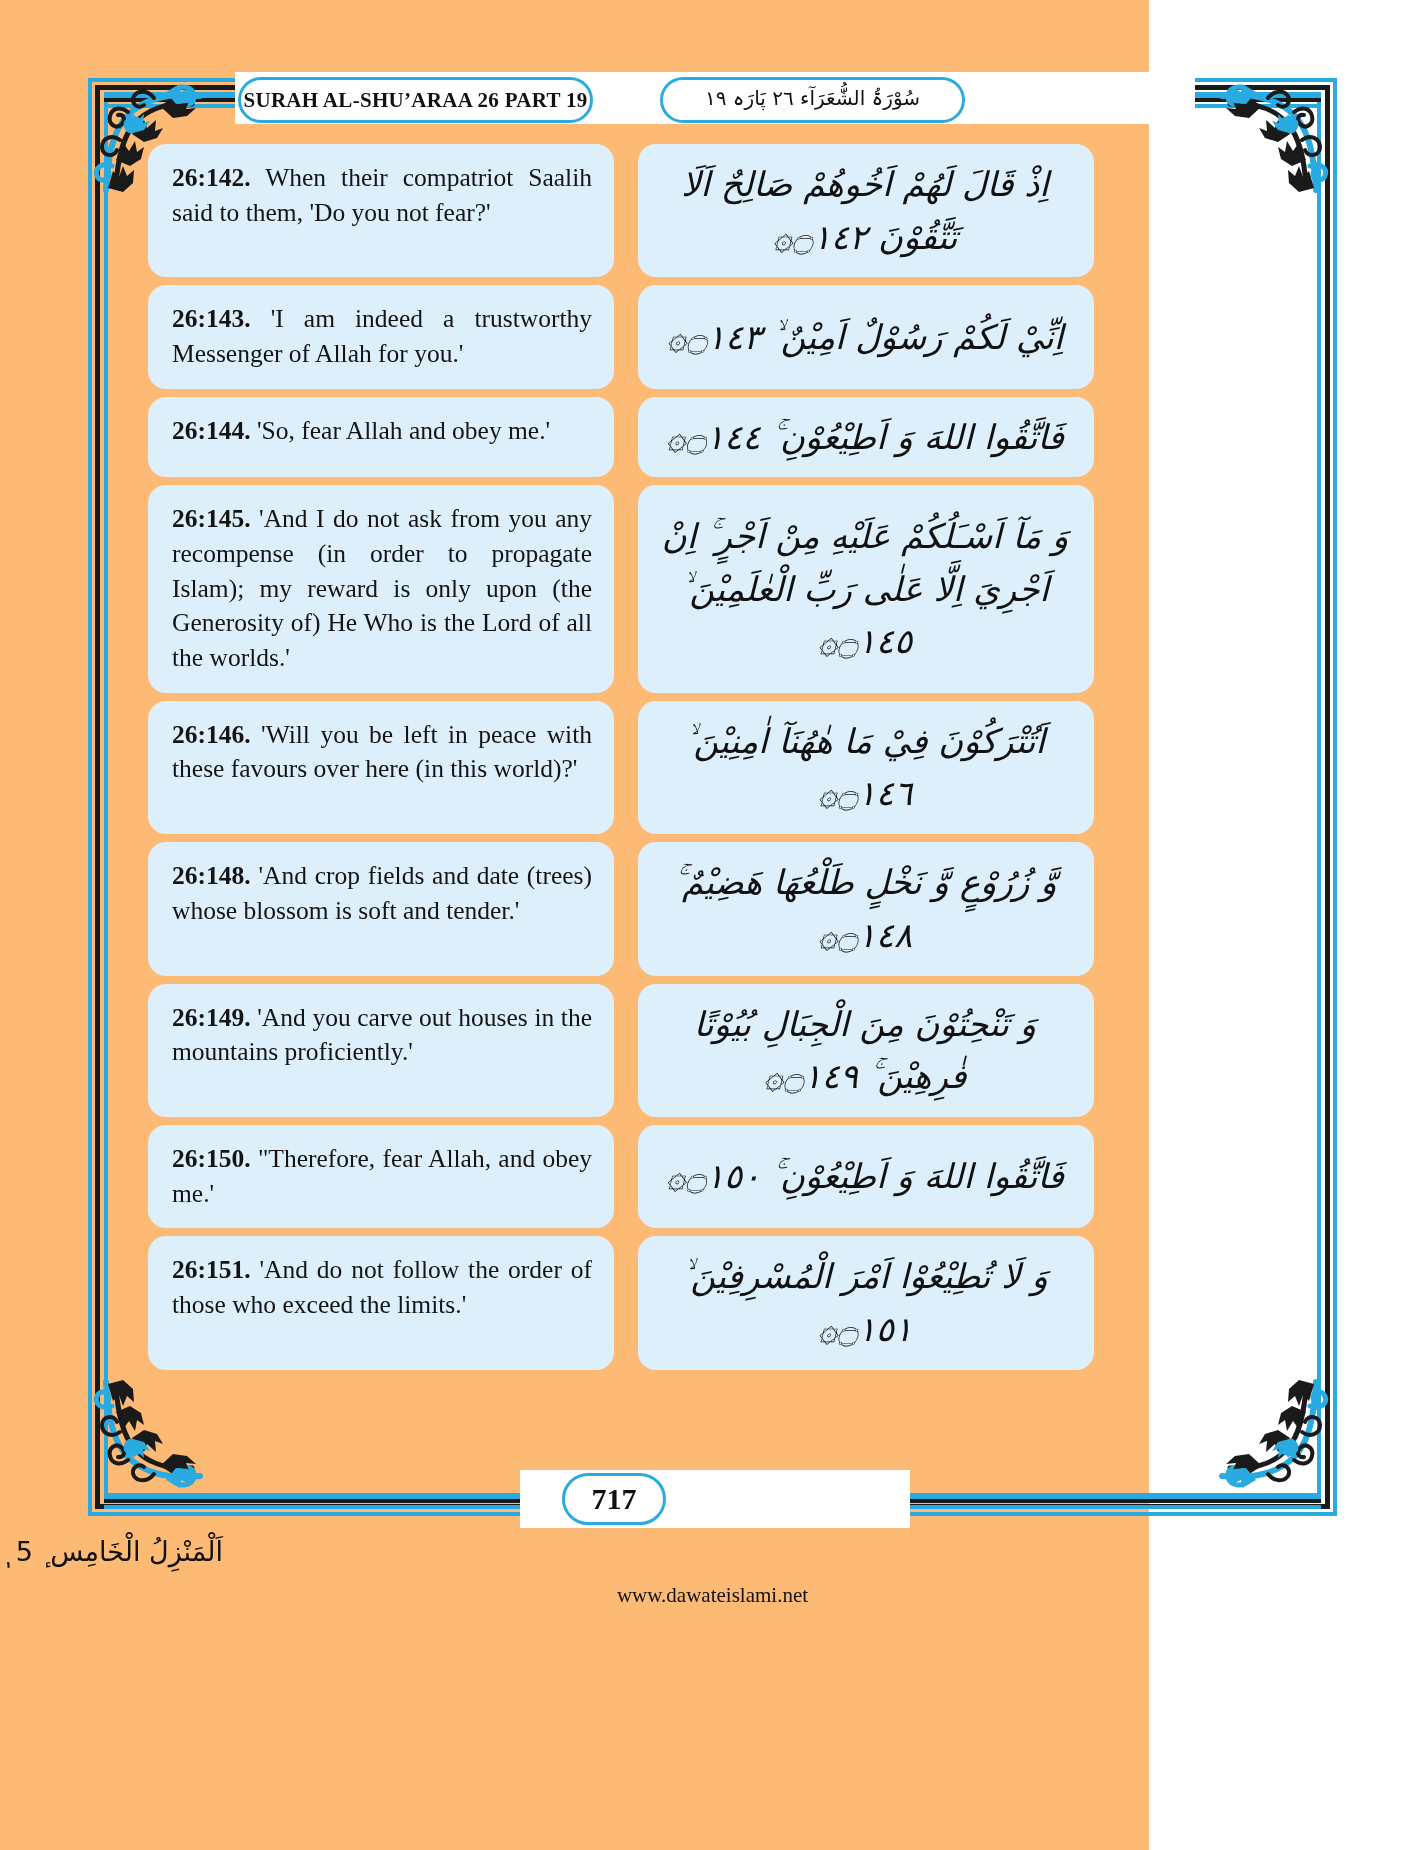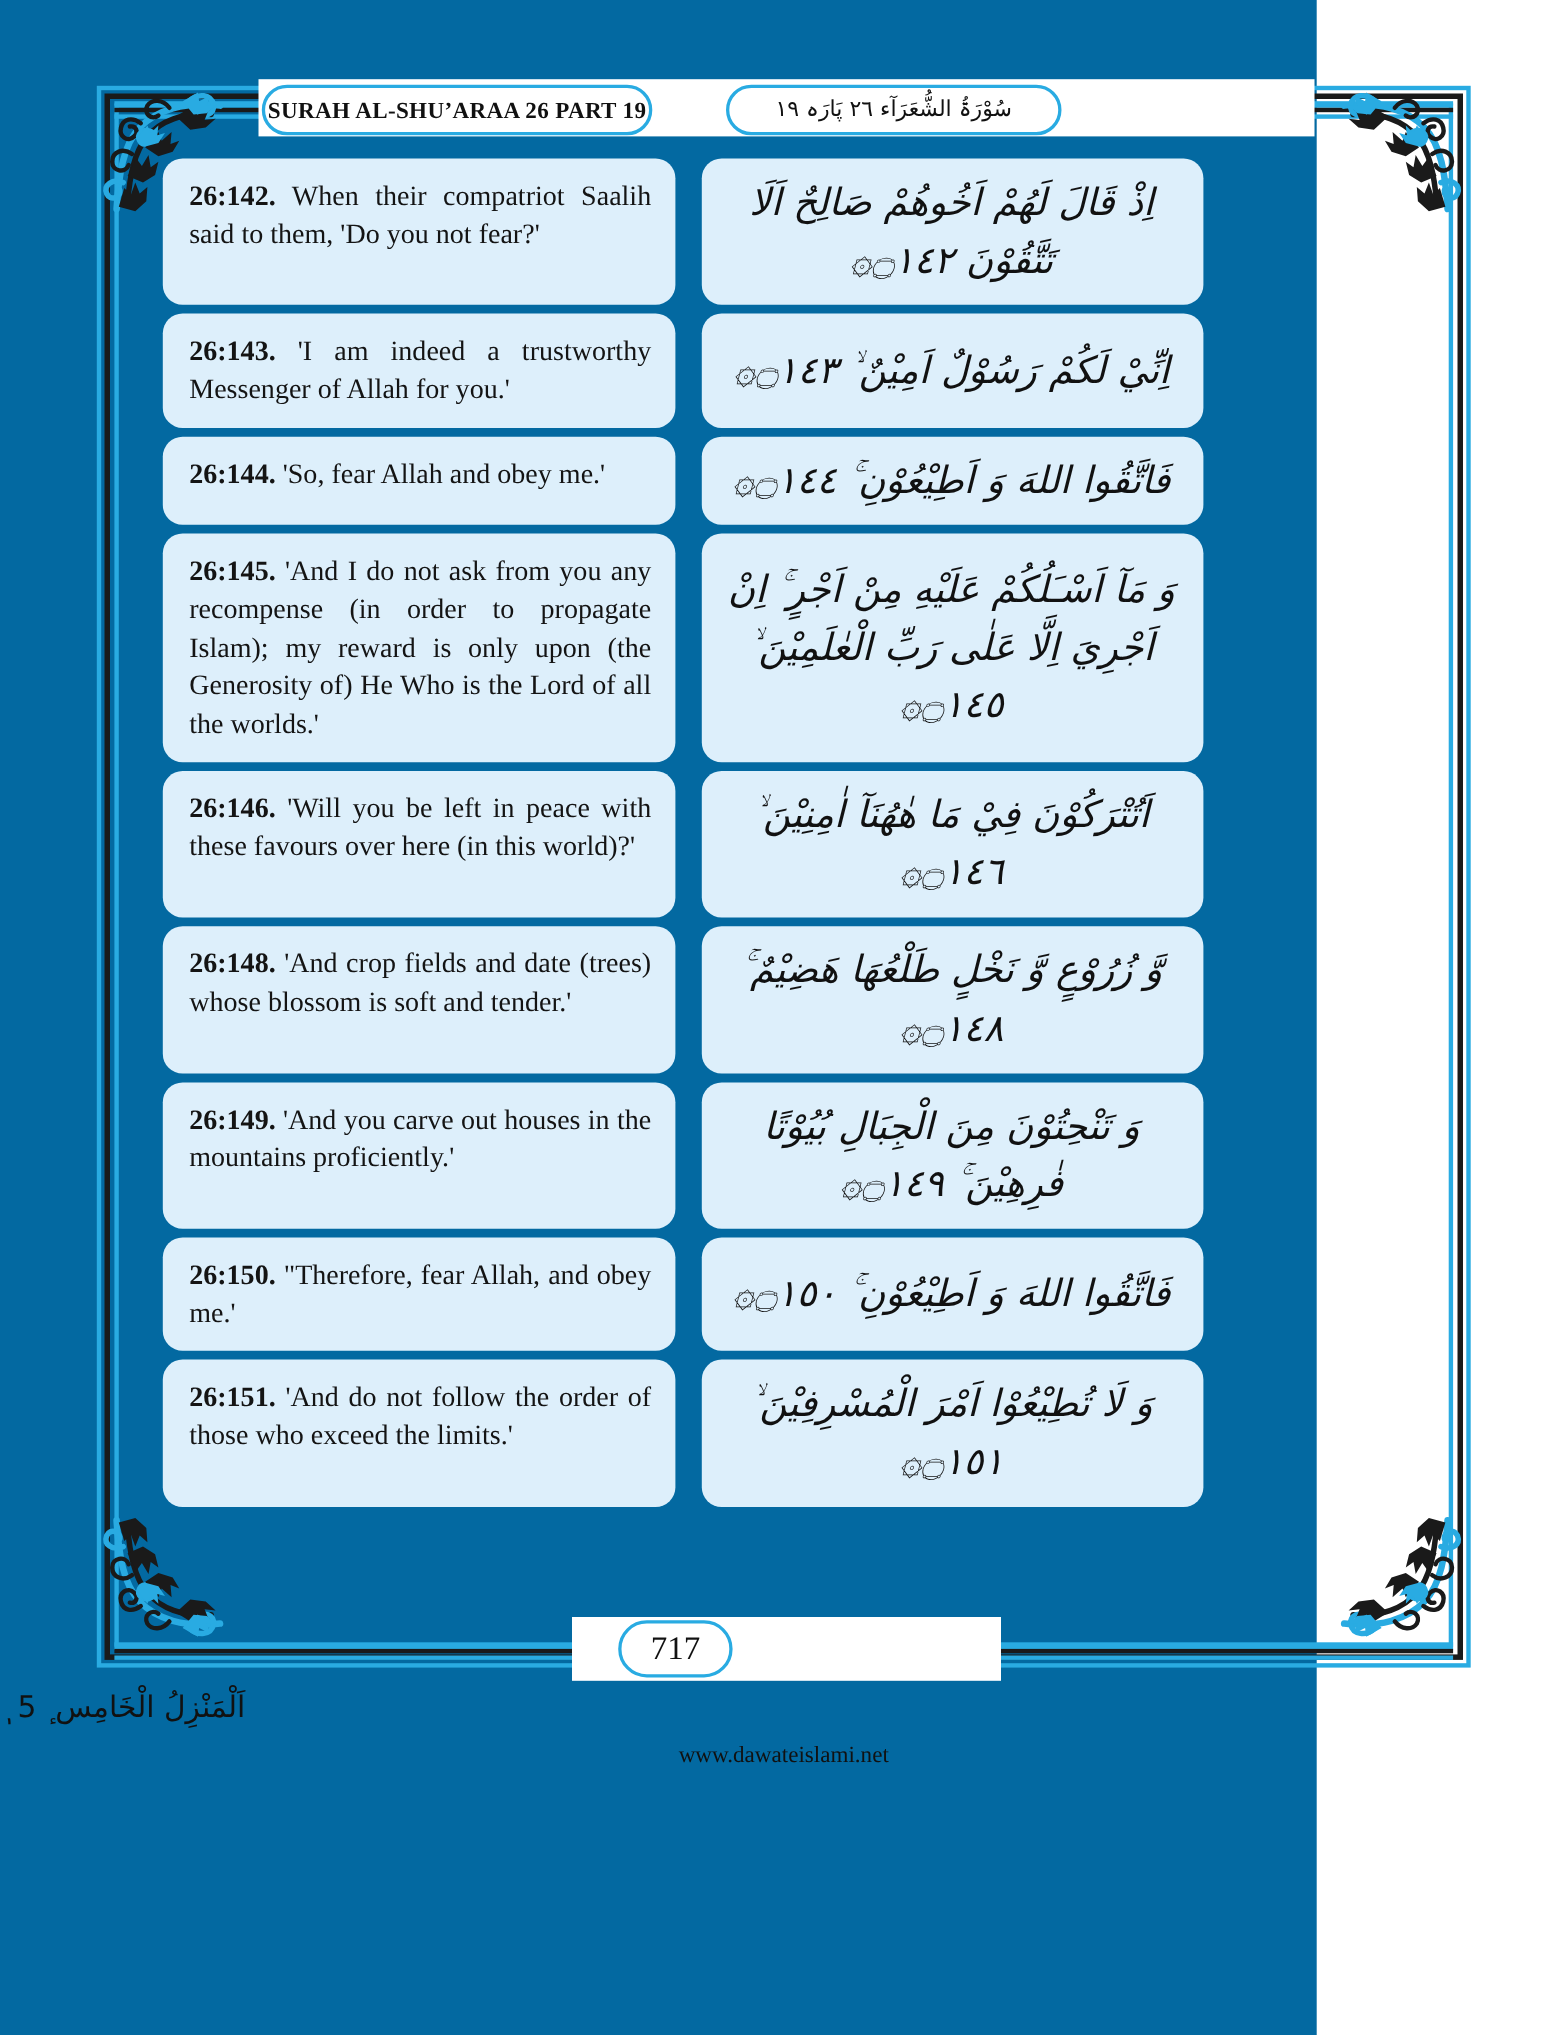--- a/index.html
+++ b/index.html
@@ -14,22 +14,21 @@
     font-family: "Liberation Serif", serif;
     overflow: hidden;
   }
 
   
   #page {
     position: absolute;
     left: 0; top: 0;
     width: 1149px;
     height: 1850px;
-    background: #0369a1;
-    padding-left: 48px;
+    background: #fdba74;
   }
 
   
   .frame-outer {
     position: absolute;
     left: 88px;
     top: 78px;
     width: 1249px;
     height: 1438px;
     border: 4px solid #29abe2;
@@ -207,21 +206,21 @@
     height: 52px;
     background: #fff;
     border: 3.5px solid #29abe2;
     border-radius: 26px;
     display: flex;
     align-items: center;
     justify-content: center;
     z-index: 7;
     font-family: "Liberation Serif", serif;
     font-size: 30px;
-    font-weight: normal;
+    font-weight: bold;
     color: #111;
   }
 
   #footer-manzil {
     position: absolute;
     left: 0;
     top: 1536px;
     width: 1425px;
     text-align: left;
     font-family: "DejaVu Sans", sans-serif;

